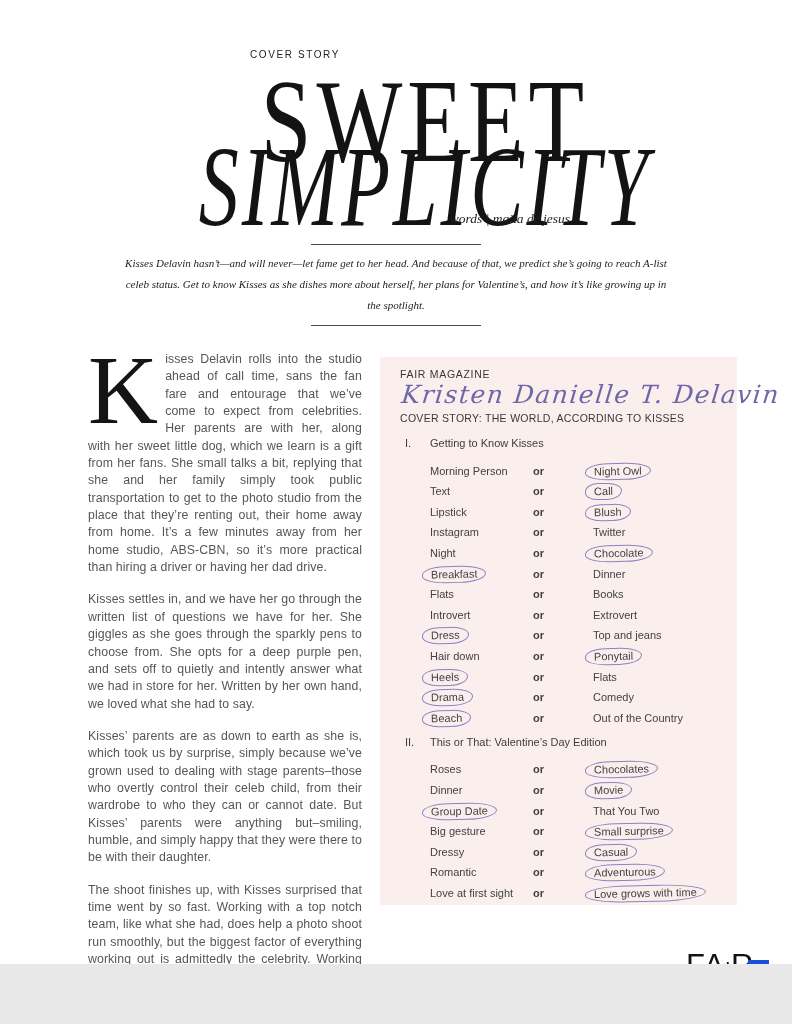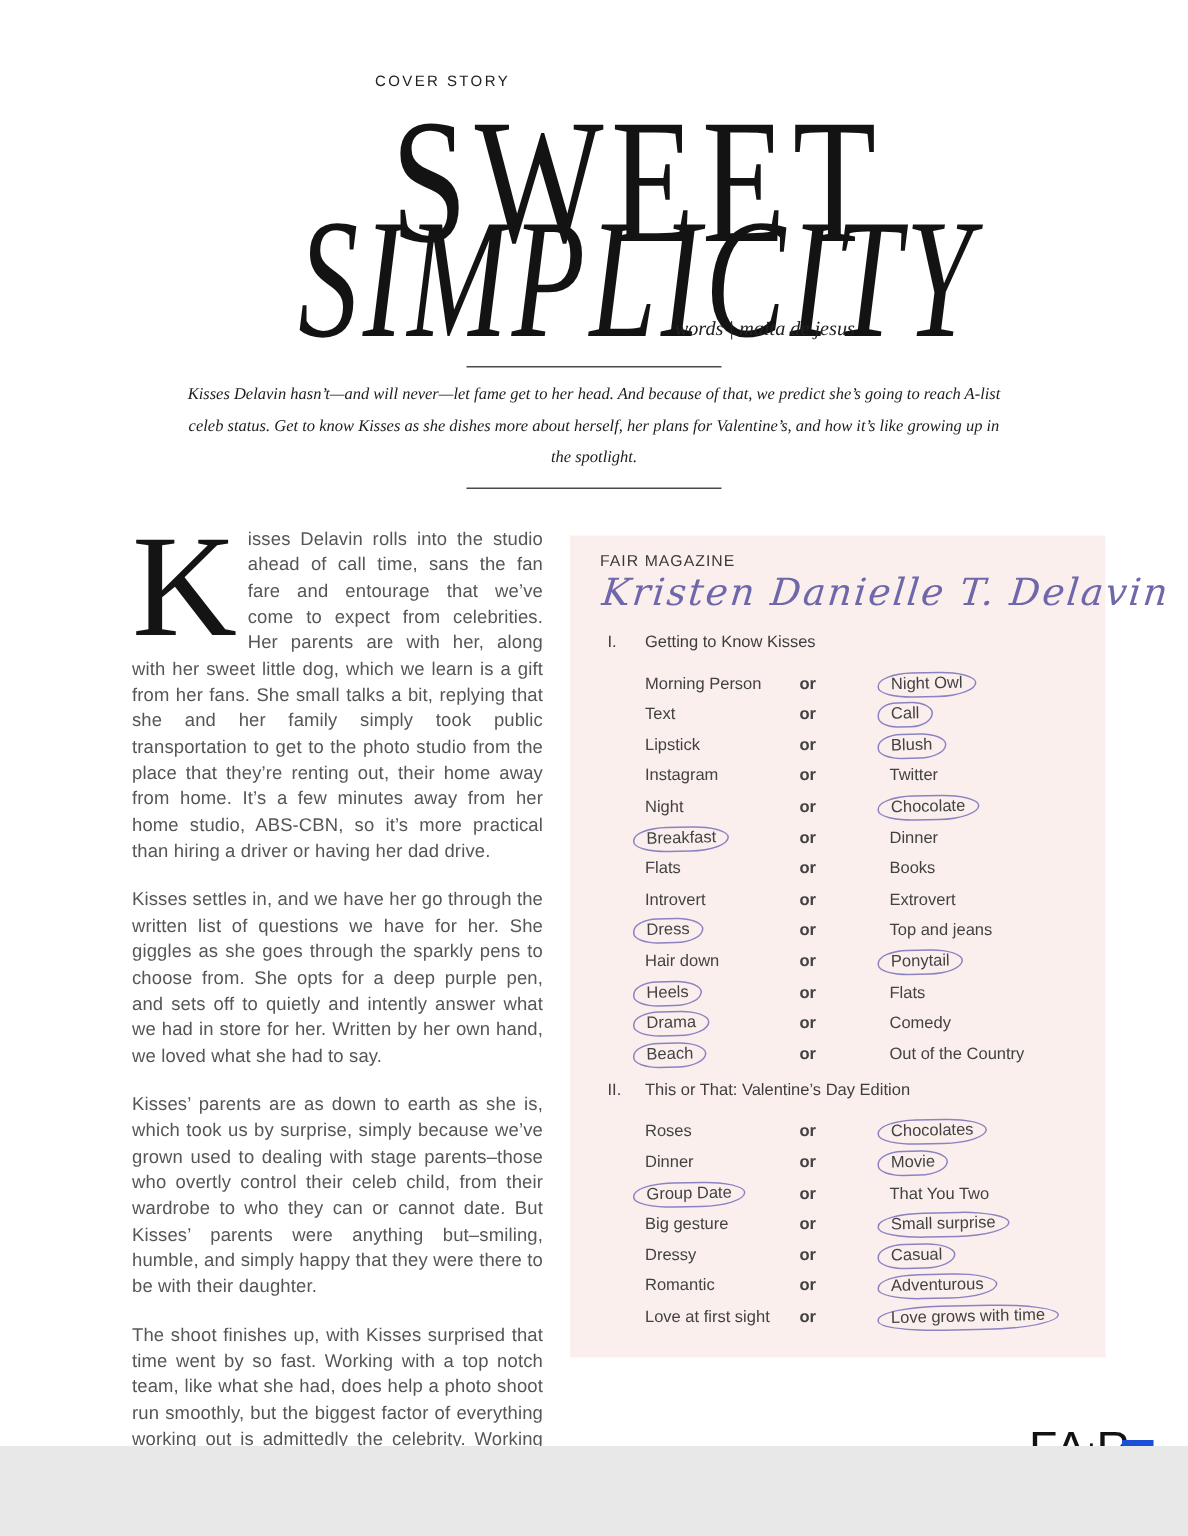--- a/index.html
+++ b/index.html
@@ -108,20 +108,21 @@
   <div class="article">
       <p><span class="dropcap">K</span>isses Delavin rolls into the studio ahead of call time, sans the fan fare and entourage that we’ve come to expect from celebrities. Her parents are with her, along with her sweet little dog, which we learn is a gift from her fans. She small talks a bit, replying that she and her family simply took public transportation to get to the photo studio from the place that they’re renting out, their home away from home. It’s a few minutes away from her home studio, ABS-CBN, so it’s more practical than hiring a driver or having her dad drive.</p>
       <p>Kisses settles in, and we have her go through the written list of questions we have for her. She giggles as she goes through the sparkly pens to choose from. She opts for a deep purple pen, and sets off to quietly and intently answer what we had in store for her. Written by her own hand, we loved what she had to say.</p>
       <p>Kisses’ parents are as down to earth as she is, which took us by surprise, simply because we’ve grown used to dealing with stage parents–those who overtly control their celeb child, from their wardrobe to who they can or cannot date. But Kisses’ parents were anything but–smiling, humble, and simply happy that they were there to be with their daughter.</p>
       <p>The shoot finishes up, with Kisses surprised that time went by so fast. Working with a top notch team, like what she had, does help a photo shoot run smoothly, but the biggest factor of everything working out is admittedly the celebrity. Working with Kisses was a breath of fresh air–no complaints, no demands, just all good vibes. Her dream glam team were all there simply because they love Kisses and the energy she brings–they said so themselves. It seems that no matter how famous Kisses will become–and she will be, make no mistake about that–she will stay the humble, sweet, and authentic girl we met that day. That will be the secret to her enduring success.</p>
     </div>
 
   <div class="quiz">
     <div class="quiz-label">FAIR MAGAZINE</div>
     <div class="handwritten">Kristen Danielle T. Delavin</div>
+    <div class="quiz-subtitle">COVER STORY: THE WORLD, ACCORDING TO KISSES</div>
     <div>
         <div class="quiz-section">
           <div class="sec-head">
             <span class="numeral">I.</span>
             <span class="sec-title">Getting to Know Kisses</span>
           </div>
           <div class="quiz-rows">
             <div class="quiz-row">
               <span class="col-a">Morning Person</span>
               <span class="col-or">or</span>

